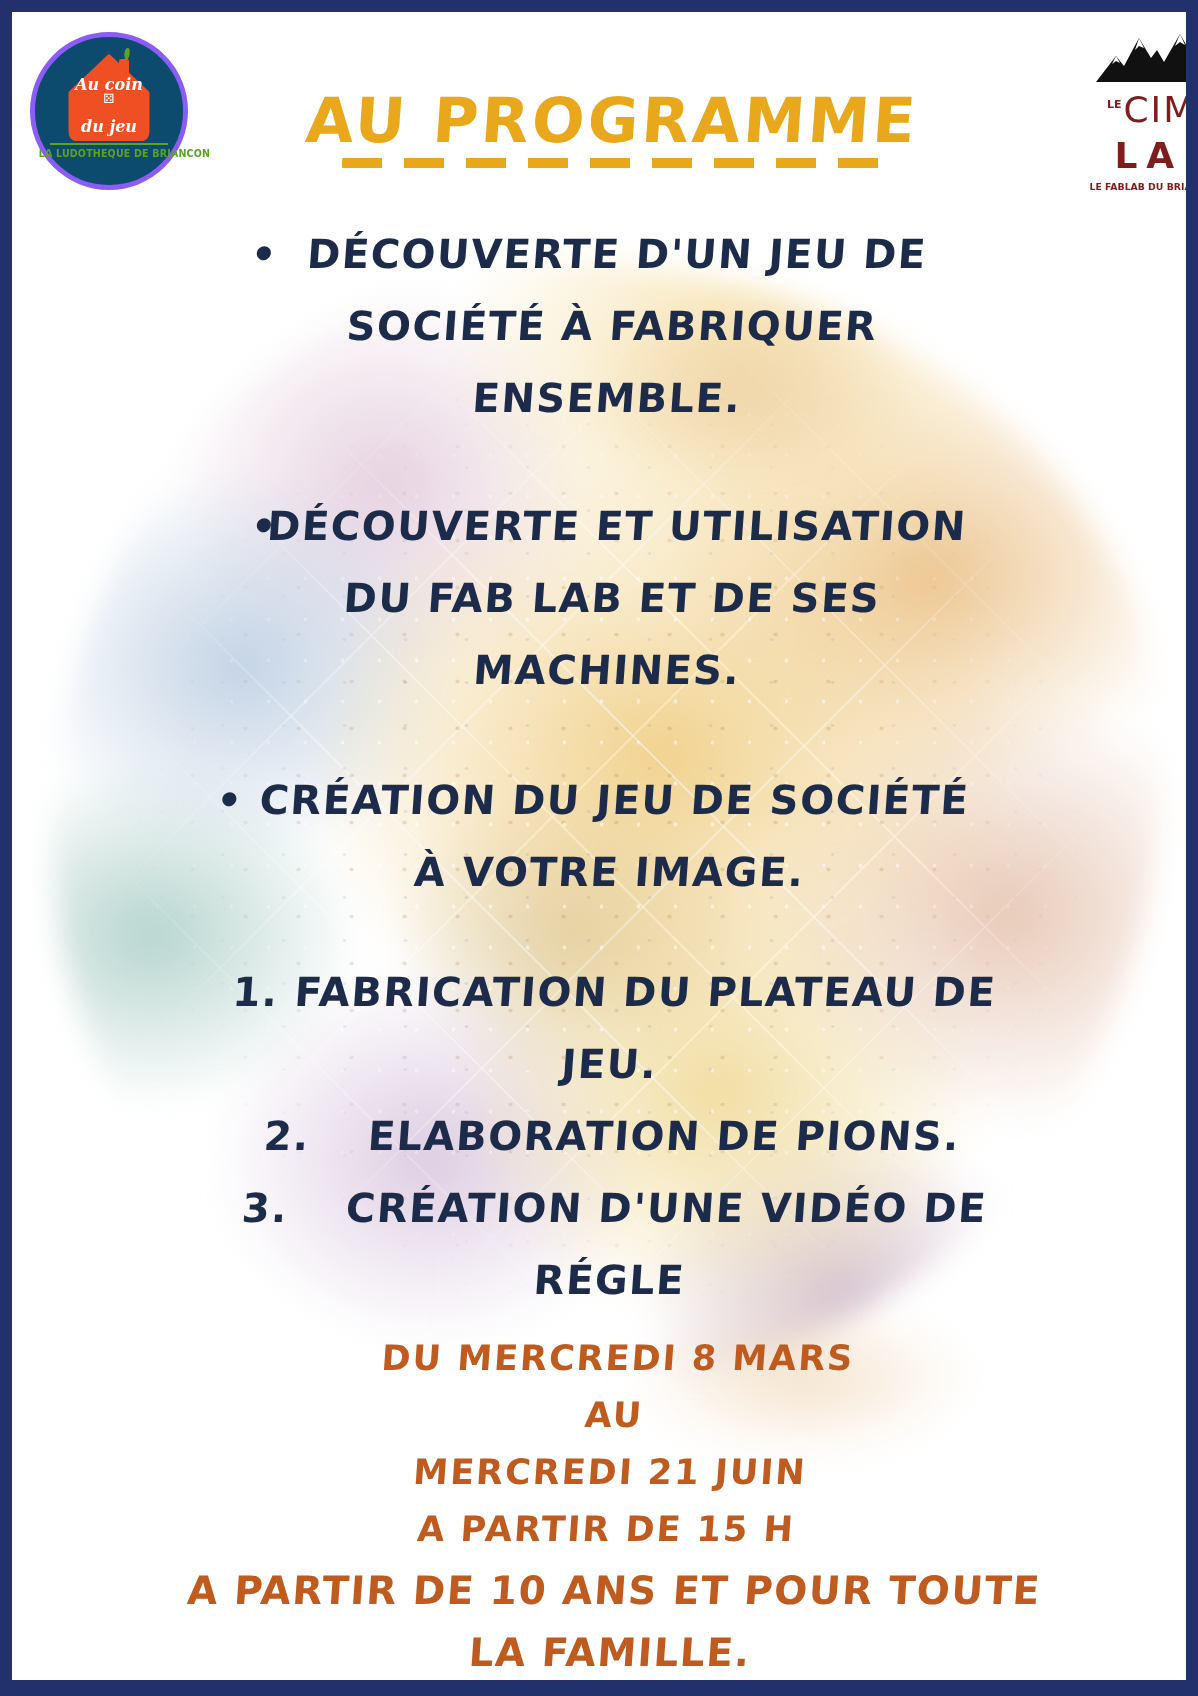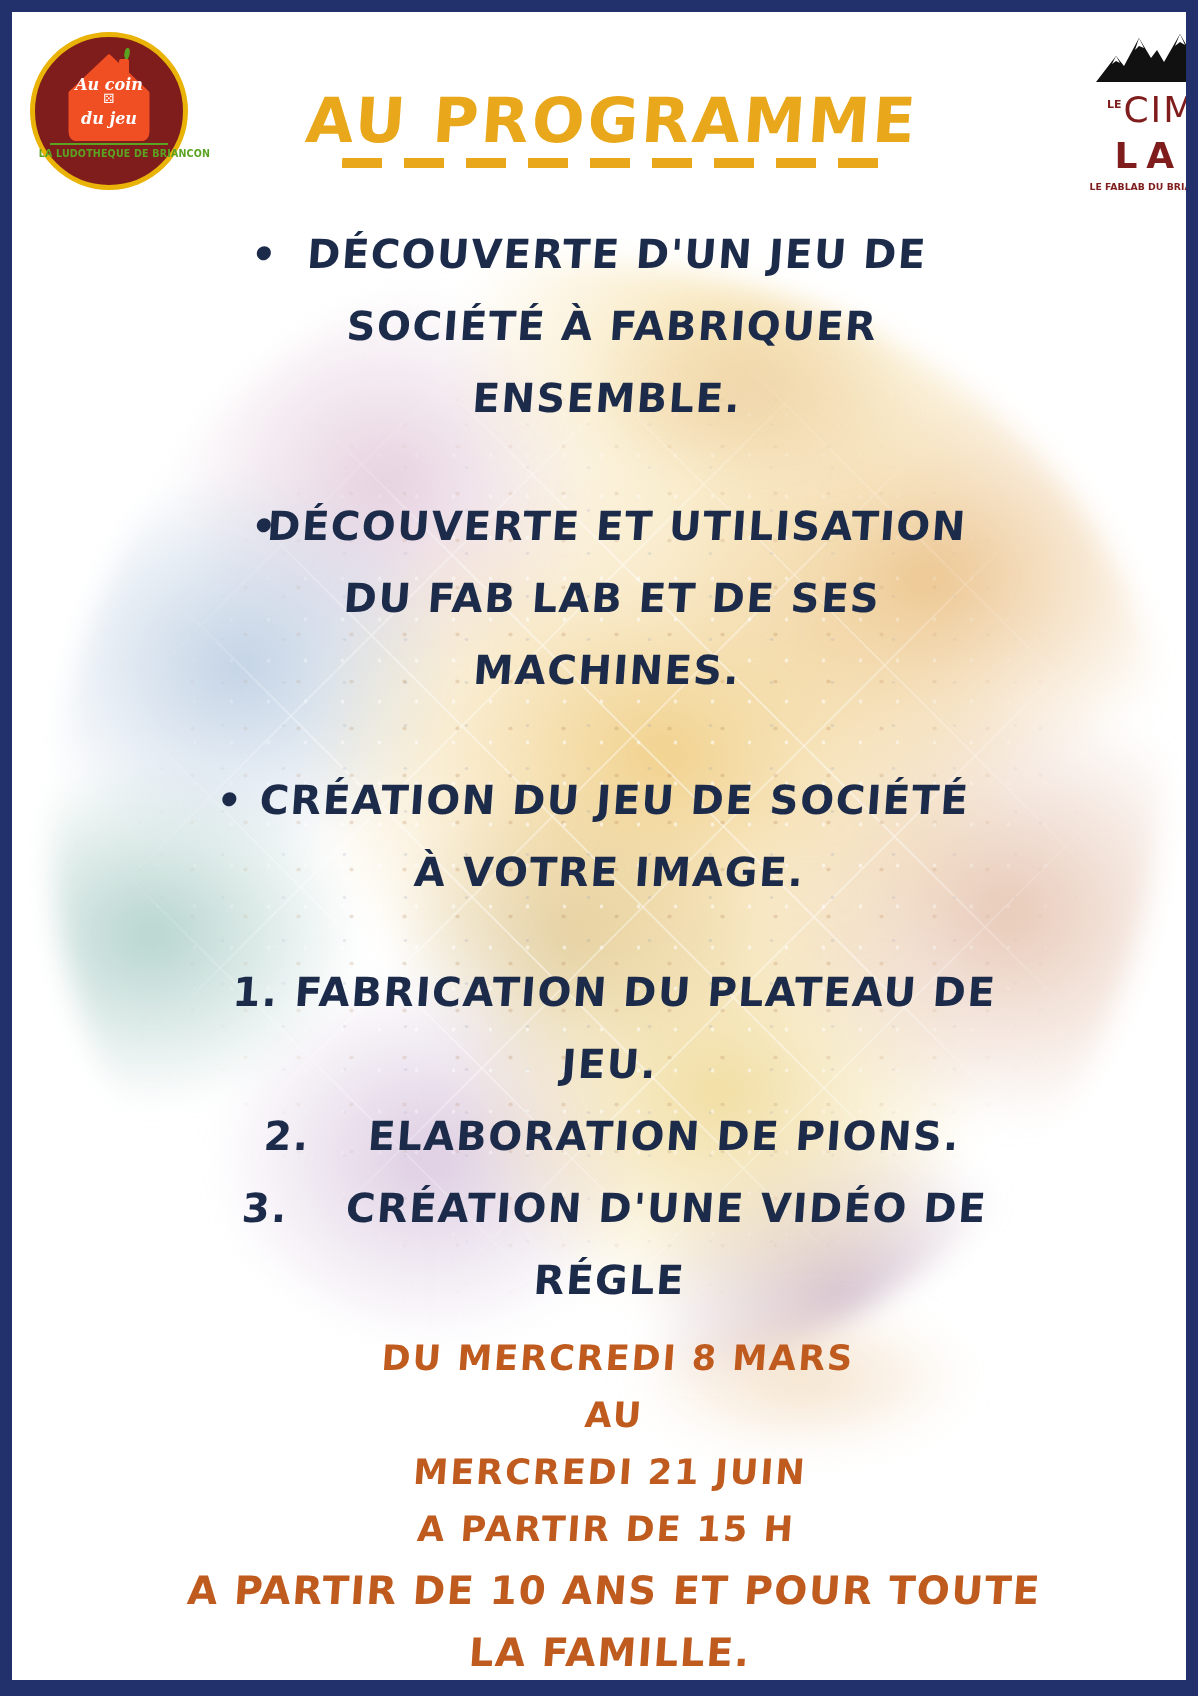--- a/index.html
+++ b/index.html
@@ -59,31 +59,31 @@
       radial-gradient(rgba(176,118,70,.22) 1.6px, transparent 2.6px),
       radial-gradient(rgba(120,140,180,.18) 1.4px, transparent 2.4px);
     background-size:37px 41px, 53px 47px, 61px 43px;
     background-position:0 0, 11px 17px, 29px 5px;
     -webkit-mask-image:radial-gradient(closest-side, #000 50%, transparent 96%);
     mask-image:radial-gradient(closest-side, #000 50%, transparent 96%);
   }
   
   .logo-ludo{
     position:absolute;left:18px;top:20px;width:158px;height:158px;
-    background:#7f1d1d;border:5px solid #eab308;border-radius:50%;
+    background:#0c4a6e;border:5px solid #8b5cf6;border-radius:50%;
     box-sizing:border-box;text-align:center;z-index:5;
   }
   .house-wrap{position:relative;width:108px;height:96px;margin:8px auto 0;}
   .house-wrap svg{position:absolute;left:0;top:0;}
   .house-text{position:absolute;left:0;width:108px;text-align:center;color:#ffffff;
     font-family:"DejaVu Serif","Liberation Serif",serif;font-style:italic;font-weight:bold;}
   .script1{top:30px;font-size:16px;}
   .die-glyph{position:absolute;left:0;width:108px;text-align:center;top:46px;color:#fff;
     font-size:13px;font-family:"DejaVu Sans",sans-serif;font-style:normal;}
-  .script2{top:64px;font-size:16px;}
+  .script2{top:72px;font-size:16px;}
   .ludo-line{width:118px;height:2px;background:#5aa421;margin:2px auto 3px;}
   .ludo-sub{color:#5aa421;font-size:10px;font-weight:bold;letter-spacing:.2px;white-space:nowrap;
     transform:scaleX(.95);}
   .logo-cime{
     position:absolute;left:1076px;top:18px;width:152px;text-align:center;color:#7f1d1d;z-index:5;
   }
   .cime-row{display:flex;justify-content:center;align-items:flex-start;line-height:1;margin-top:2px;}
   .cime-le{font-size:11px;font-weight:bold;margin:7px 2px 0 0;}
   .cime-word{font-size:36px;font-weight:normal;letter-spacing:2px;}
   .lab-word{font-size:36px;font-weight:bold;letter-spacing:9px;line-height:1;margin-top:10px;text-indent:6px;}

